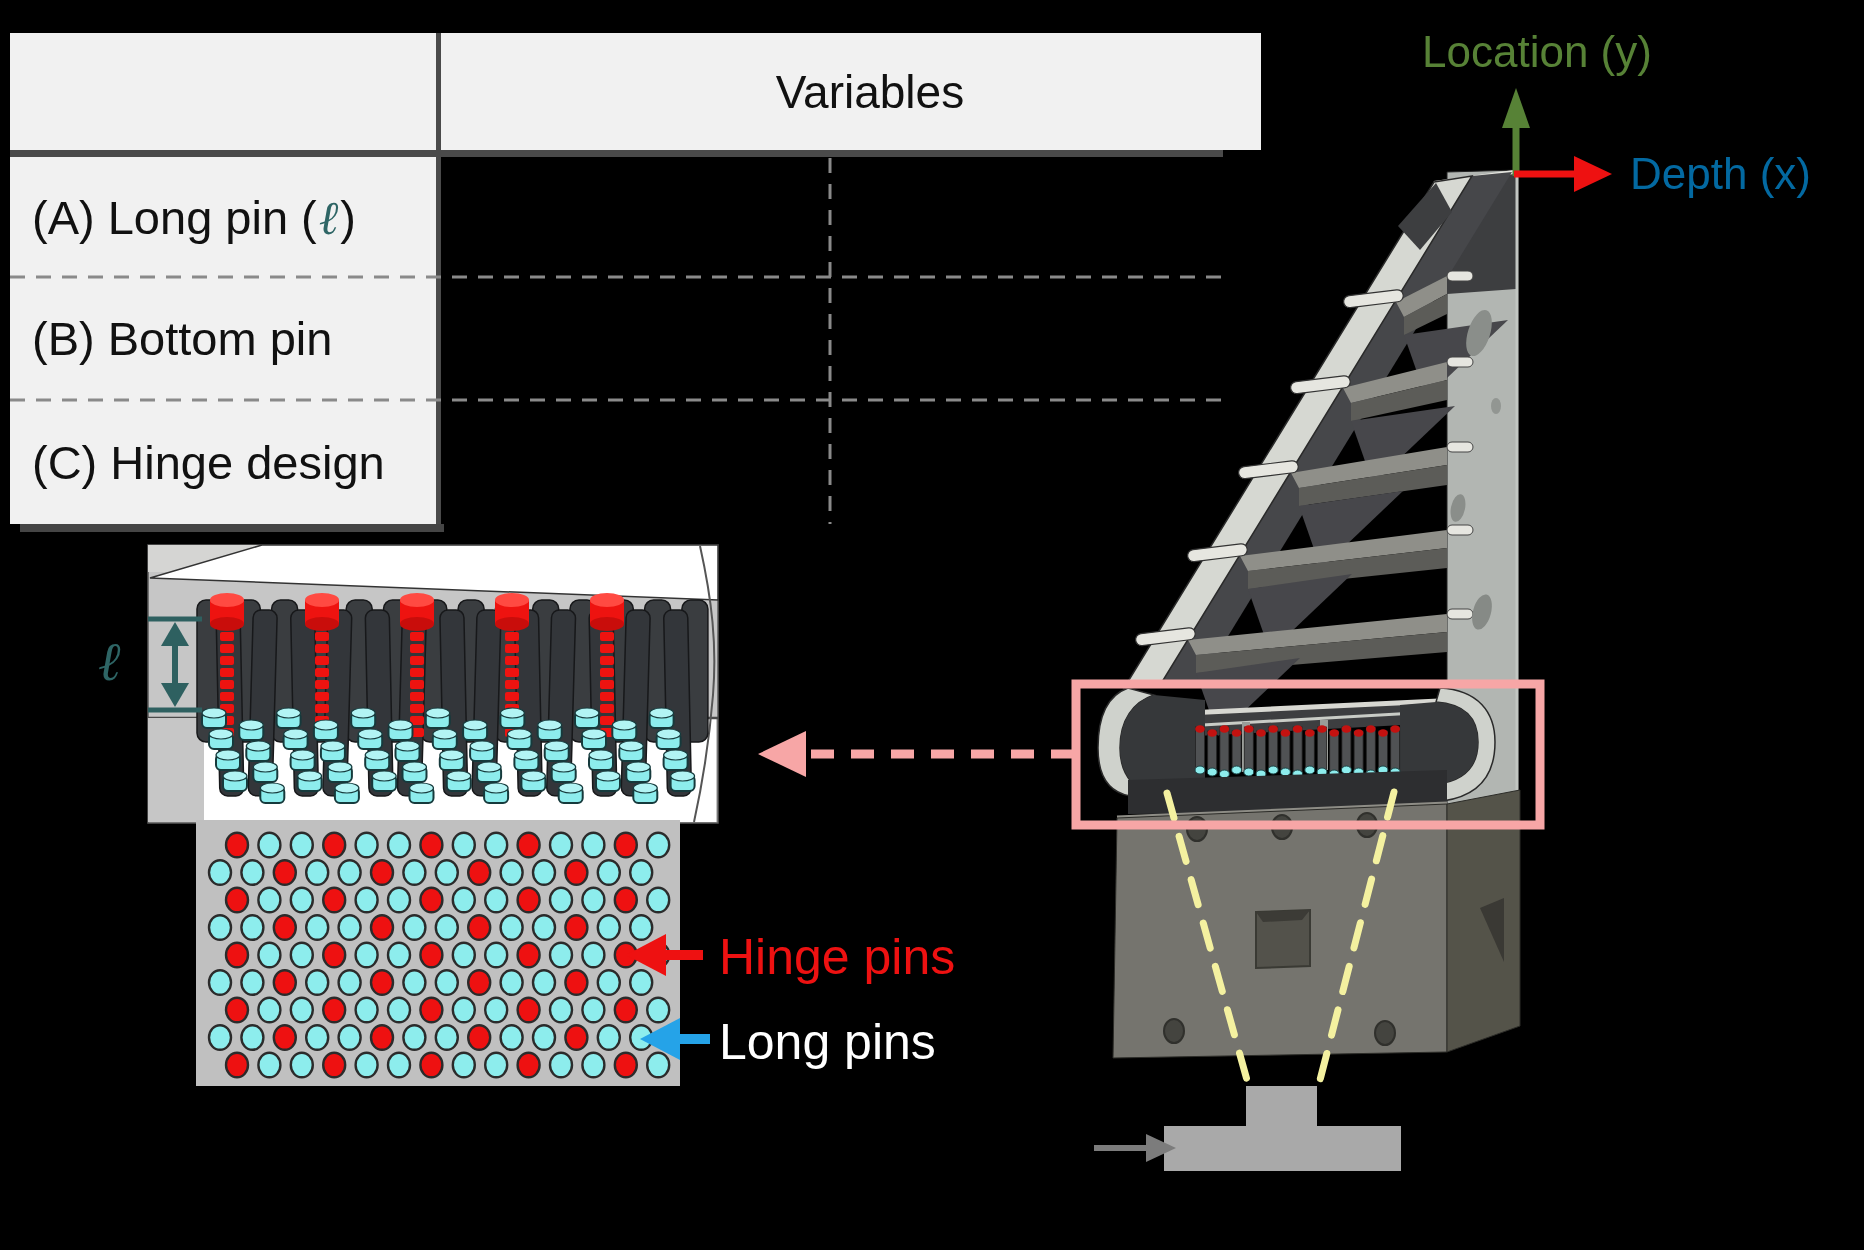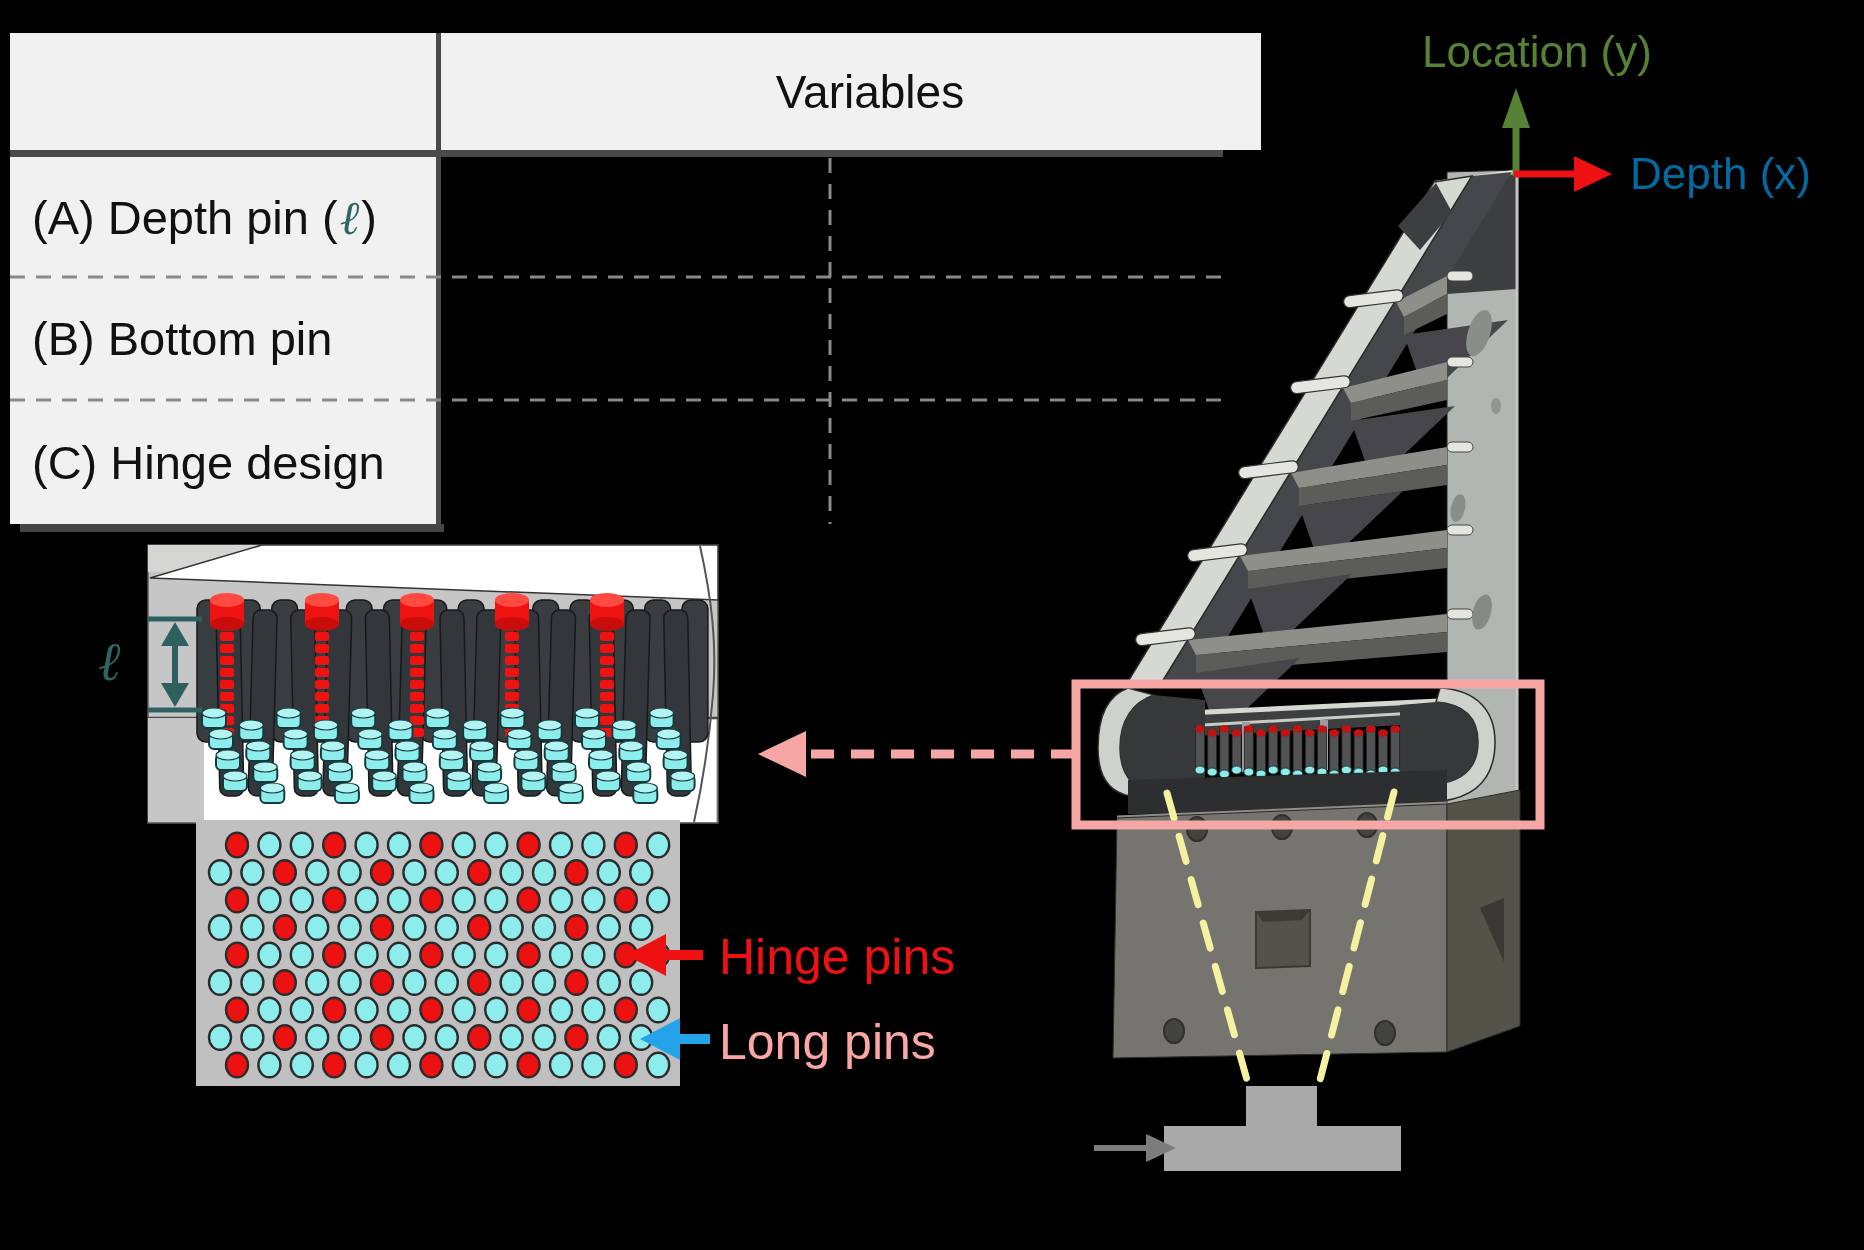--- a/index.html
+++ b/index.html
@@ -22,21 +22,21 @@
 
 <div id="stage">
 
   <div class="abs cell" style="left:10px;top:33px;width:427px;height:117px;"></div>
   <div class="abs cell hdr" style="left:441px;top:33px;width:782px;height:117px;">
     <span>Variables</span>
   </div>
   <div class="abs" style="left:10px;top:150px;width:1213px;height:7px;background:#4a4a4a;"></div>
   <div class="abs cell" style="left:10px;top:157px;width:426px;height:367px;">
     <div class="abs rowlab" style="left:0;top:0;width:426px;height:120px;">
-      <span>(A) Depth pin (</span>
+      <span>(A) Long pin (</span>
         <span class="sym" style="color:#2e6565">ℓ</span>
         <span>)</span>
     </div>
     <div class="abs rowlab" style="left:0;top:243px;width:426px;height:124px;">
       <span>(C) Hinge design</span>
     </div>
     <div class="abs rowlab" style="left:0;top:120px;width:426px;height:123px;">
       <span>(B) Bottom pin</span>
     </div>
   </div>
@@ -513,15 +513,15 @@
         <line x1="710" y1="1039" x2="678" y2="1039" stroke="#25a3e8" stroke-width="10"></line>
         <polygon points="680,1018 680,1060 640,1039" fill="#25a3e8"></polygon>
         <line x1="1094" y1="1148" x2="1146" y2="1148" stroke="#7c7c7c" stroke-width="6"></line>
         <polygon points="1146,1134 1146,1162 1176,1148" fill="#7c7c7c"></polygon>
       </g>
     </svg>
 
   <div class="txt" id="location-label" style="left: 1422px; top: 27px; color: rgb(87, 130, 54);">Location (y)</div>
   <div class="txt" id="depth-label" style="left: 1630px; top: 149px; color: #0369a1;">Depth (x)</div>
   <div class="txt" id="bottom-pins-label" style="left: 719px; top: 928px; color: rgb(238, 17, 17);">Hinge pins</div>
-  <div class="txt" id="long-pins-label" style="left: 719px; top: 1013px; color: #fca5a5;">Long pins</div>
+  <div class="txt" id="long-pins-label" style="left: 719px; top: 1013px; color: #ffffff;">Long pins</div>
   <div class="txt" id="inset-ell" style="left: 98px; top: 630px; color: rgb(46, 101, 101);">ℓ</div>
 </div>
 
 </body></html>

